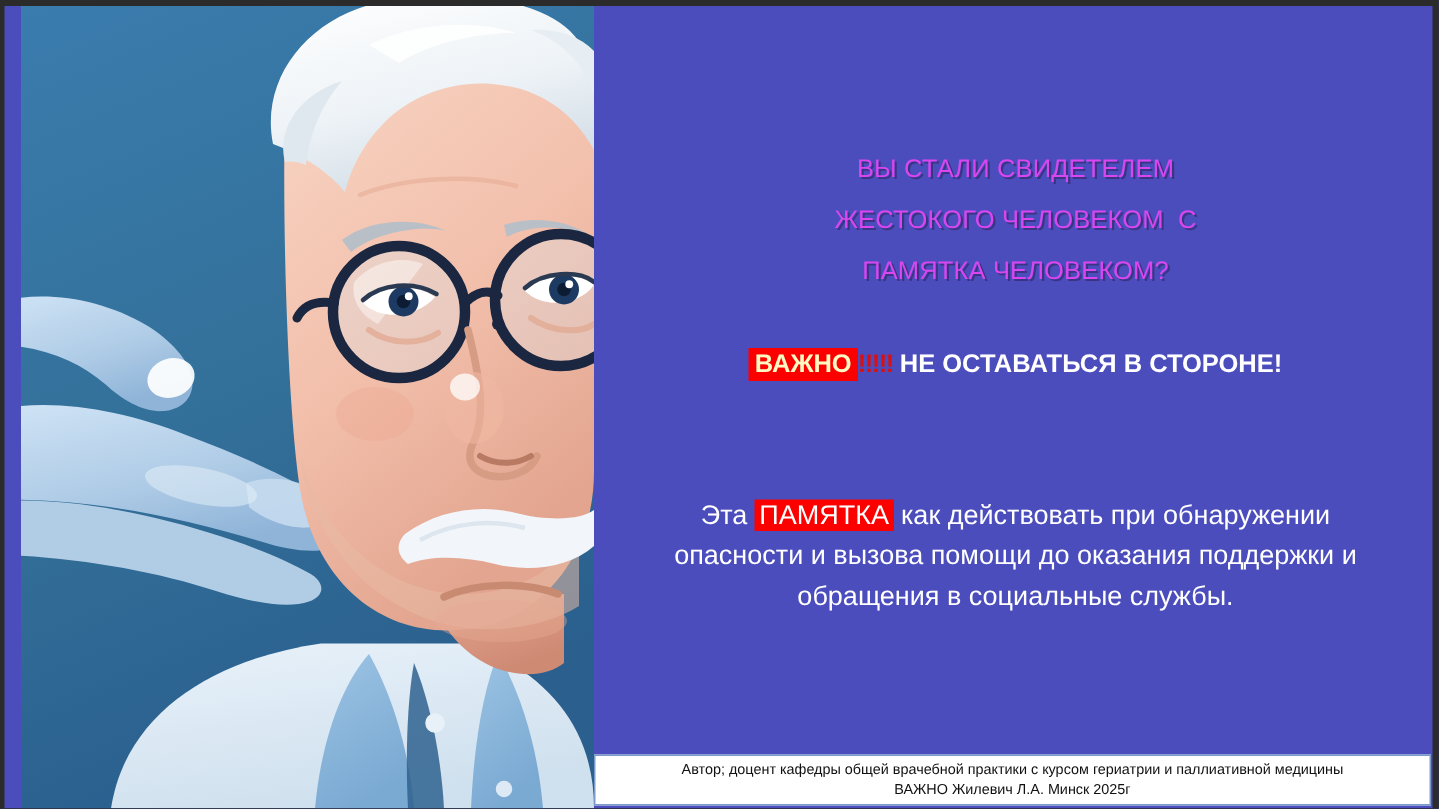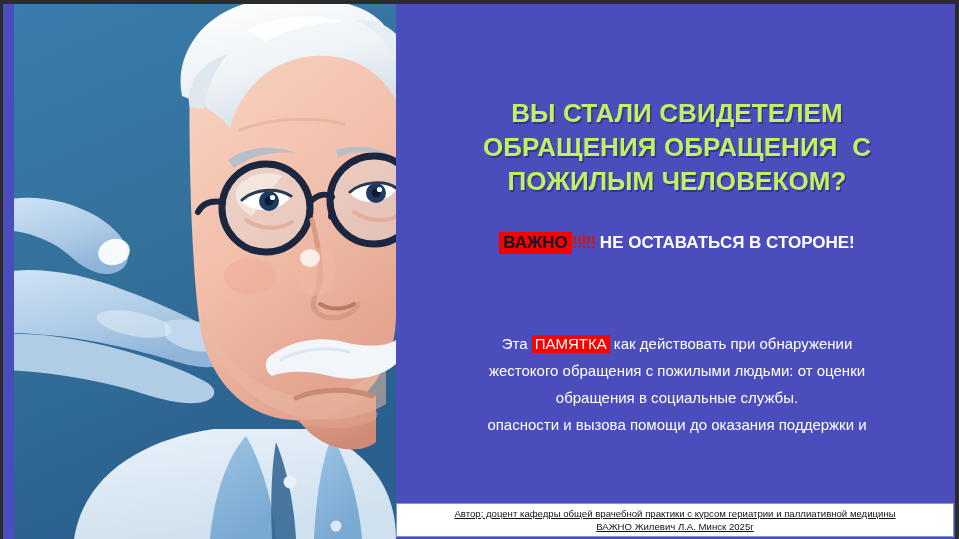--- a/index.html
+++ b/index.html
@@ -55,60 +55,60 @@
   }
   .photo svg { display: block; width: 100%; height: 100%; }
 
   
   .headline {
     position: absolute;
     left: 410px;
     top: 96px;
     width: 534px;
     text-align: center;
-    color: #bef264;
-    font-weight: bold;
-    font-size: 26px;
+    color: #d946ef;
+    font-weight: normal;
+    font-size: 17px;
     line-height: 34px;
     letter-spacing: 0.1px;
     text-shadow: 1.5px 1.5px 0 rgba(40,20,60,0.45);
   }
   .headline div { white-space: pre; }
 
   .important-block {
     position: absolute;
     left: 410px;
     top: 230px;
     width: 534px;
     text-align: center;
     color: #ffffff;
     font-weight: bold;
     font-size: 17px;
     line-height: 25px;
   }
   .imp-line1 { white-space: nowrap; }
   .hl-red {
     background: #fc0000;
-    color: #0f172a;
+    color: #fef9c3;
     padding: 1px 4px 2px 4px;
   }
   .bangs {
     color: #d91010;
     font-weight: bold;
     letter-spacing: -1px;
   }
 
   .body-block {
     position: absolute;
     left: 408px;
     top: 330px;
     width: 538px;
     text-align: center;
     color: #ffffff;
-    font-size: 15px;
+    font-size: 18px;
     line-height: 27px;
     font-weight: 400;
   }
   .hl-red2 {
     background: #fc0000;
     color: #ffffff;
     padding: 0 3px 1px 3px;
     font-weight: 400;
   }
 
@@ -124,21 +124,21 @@
     box-sizing: border-box;
     display: flex;
     flex-direction: column;
     align-items: center;
     justify-content: center;
     color: #111111;
     font-size: 9.6px;
     line-height: 13.5px;
     text-align: center;
   }
-  .footer div { white-space: nowrap; text-decoration: underline; }
+  .footer div { white-space: nowrap; }
 </style>
 </head>
 <body>
 
 <div id="slide">
 
   <div class="spine"></div>
 
   <div class="purple-panel"></div>
 
@@ -290,33 +290,32 @@
 
         <ellipse cx="236" cy="272" rx="26" ry="18" fill="#eda78f" opacity="0.35"></ellipse>
 
         <path d="M226 126 C 256 114, 300 112, 330 120" fill="none" stroke="#e3a88f" stroke-width="3" opacity="0.5" stroke-linecap="round"></path>
       </g>
     </svg>
   </div>
 
   <div class="headline">
     <div>ВЫ СТАЛИ СВИДЕТЕЛЕМ</div>
-    <div>ОБРАЩЕНИЯ ОБРАЩЕНИЯ  С</div>
-    <div>ПОЖИЛЫМ ЧЕЛОВЕКОМ?</div>
+    <div>ЖЕСТОКОГО ЧЕЛОВЕКОМ  С</div>
+    <div>ПАМЯТКА ЧЕЛОВЕКОМ?</div>
   </div>
 
   <div class="important-block">
     <div class="imp-line1"><span class="hl-red">ВАЖНО</span><span class="bangs">!!!!!</span><span> НЕ ОСТАВАТЬСЯ В СТОРОНЕ!</span></div>
   </div>
 
   <div class="body-block">
     <div><span>Эта </span><span class="hl-red2">ПАМЯТКА</span><span>  как действовать при обнаружении</span></div>
-    <div>жестокого обращения с пожилыми людьми: от оценки</div>
+    <div>опасности и вызова помощи до оказания поддержки и</div>
     <div>обращения в социальные службы.</div>
-    <div>опасности и вызова помощи до оказания поддержки и</div>
   </div>
 
   <div class="footer">
     <div>Автор;  доцент кафедры общей врачебной практики с курсом гериатрии и паллиативной медицины</div>
     <div>ВАЖНО Жилевич Л.А. Минск 2025г</div>
   </div>
 
 </div>
 
 </body></html>

